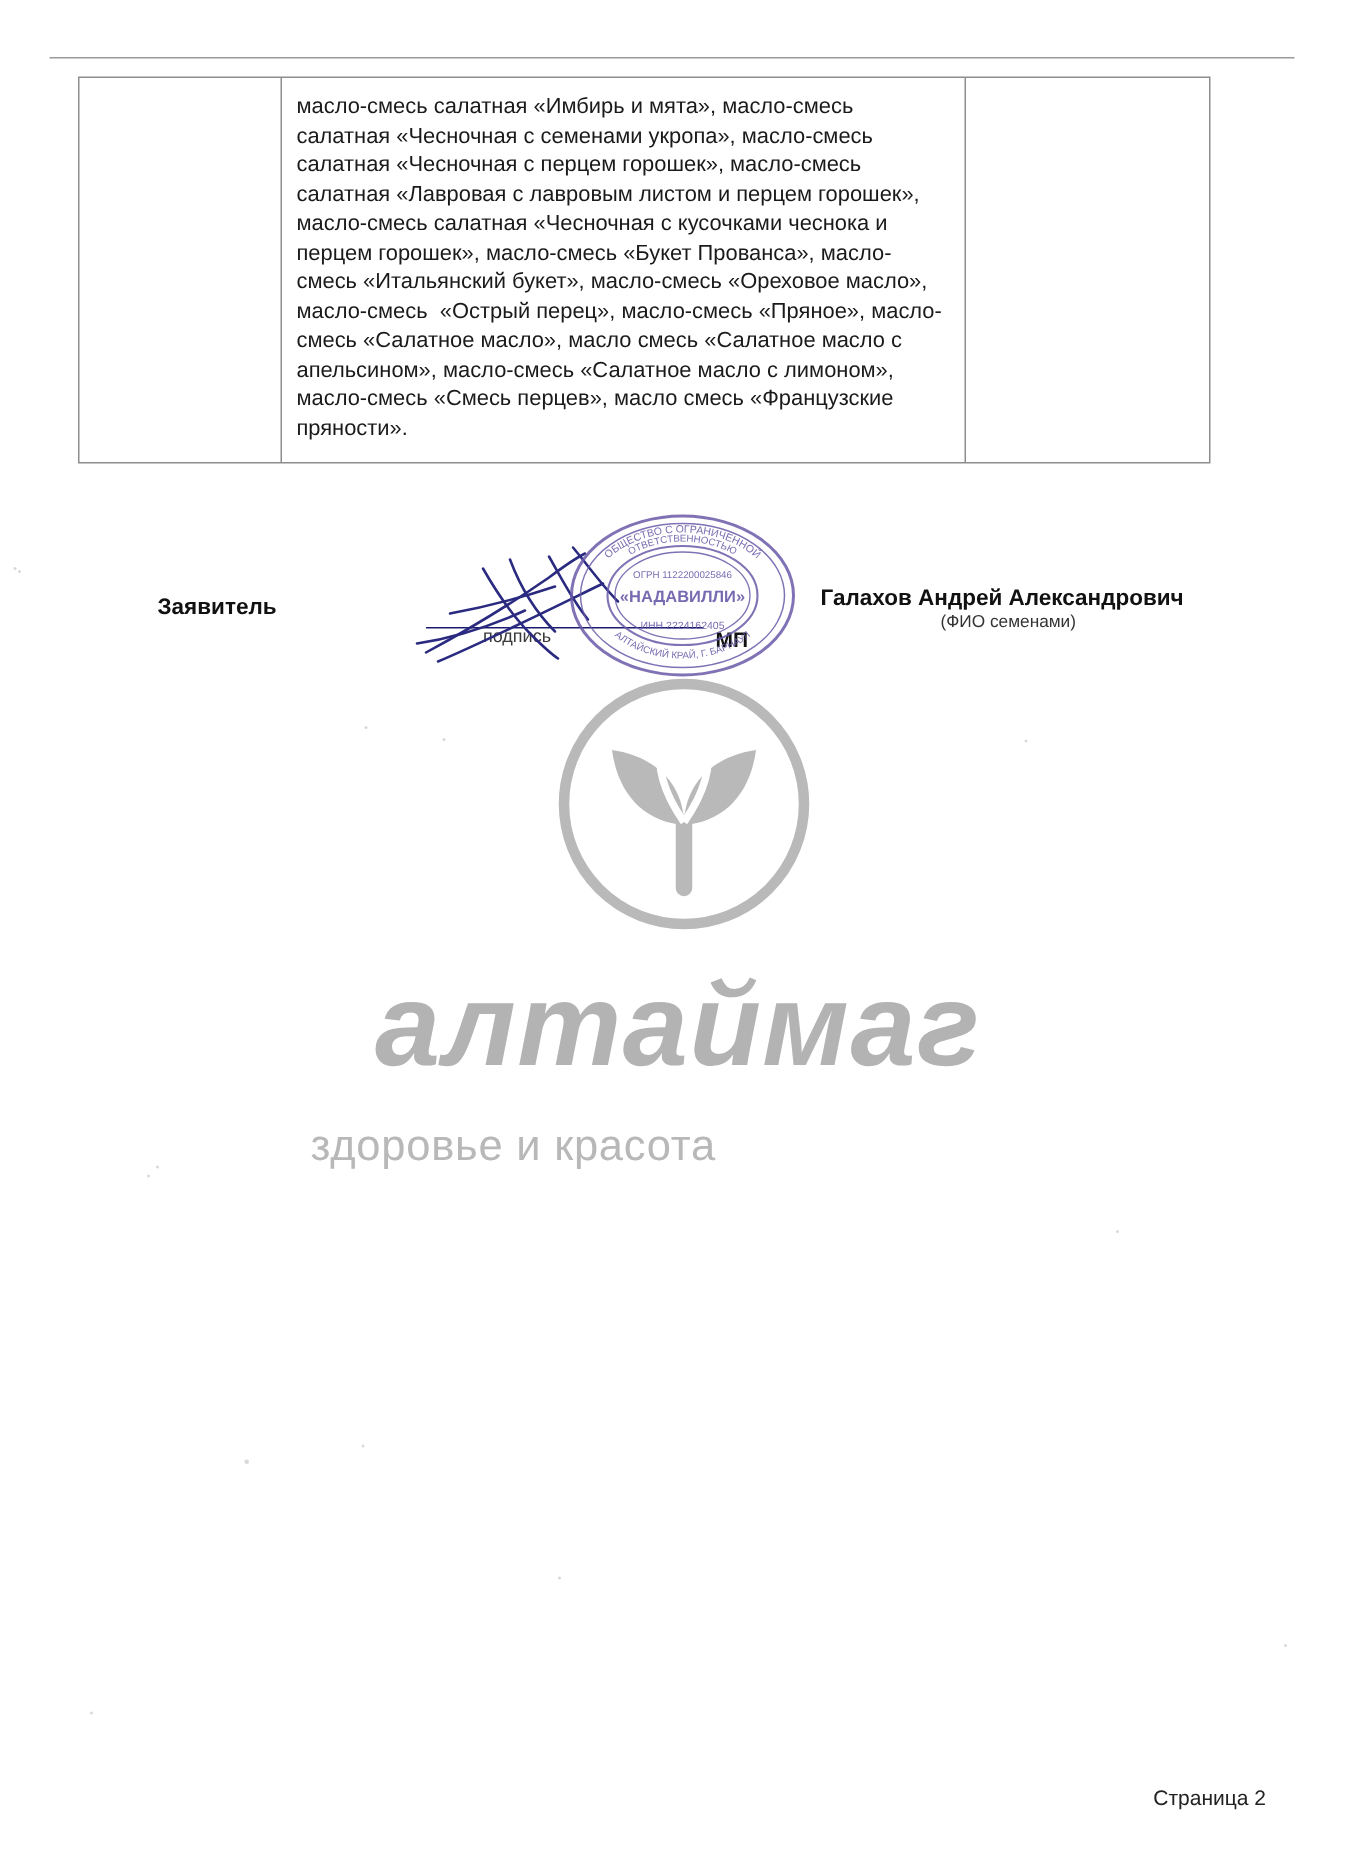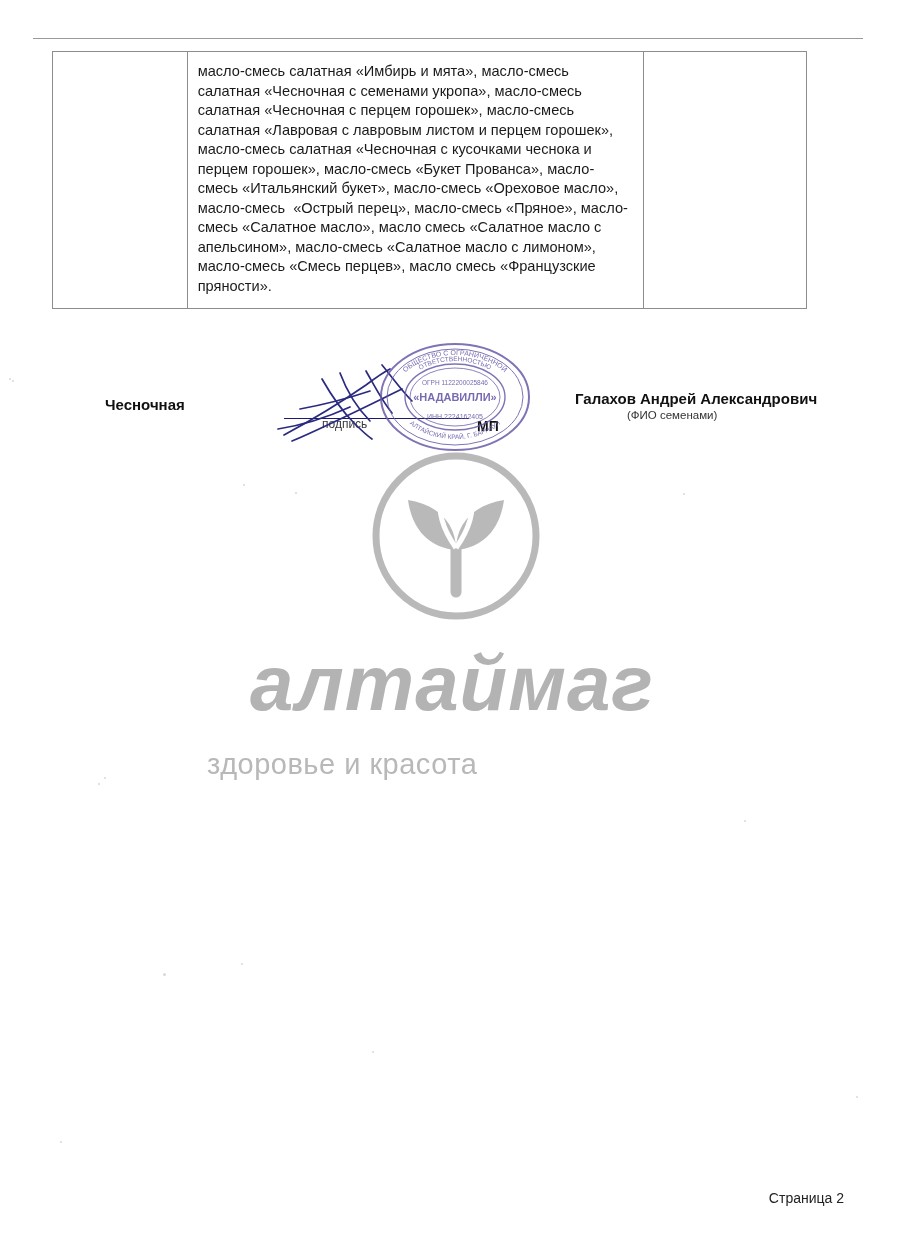--- a/index.html
+++ b/index.html
@@ -118,21 +118,20 @@
     margin-left: 42px;
   }
   .applicant-name {
     position: absolute;
     left: 547px;
     top: 390px;
     font-size: 15px;
     font-weight: bold;
     color: #111;
     white-space: nowrap;
-    margin-left: 28px;
   }
   .applicant-sub {
     position: absolute;
     left: 627px;
     top: 409px;
     font-size: 11.5px;
     color: #333;
     white-space: nowrap;
   }
 
@@ -230,21 +229,21 @@
   <div class="top-rule"></div>
 
   <div class="tbl">
     <div class="col-left"></div>
     <div class="col-mid">
       <div class="cell-text">масло-смесь салатная «Имбирь и мята», масло-смесь салатная «Чесночная с семенами укропа», масло-смесь салатная «Чесночная с перцем горошек», масло-смесь салатная «Лавровая с лавровым листом и перцем горошек», масло-смесь салатная «Чесночная с кусочками чеснока и перцем горошек», масло-смесь «Букет Прованса», масло-смесь «Итальянский букет», масло-смесь «Ореховое масло», масло-смесь  «Острый перец», масло-смесь «Пряное», масло-смесь «Салатное масло», масло смесь «Салатное масло с апельсином», масло-смесь «Салатное масло с лимоном», масло-смесь «Смесь перцев», масло смесь «Французские пряности».</div>
     </div>
     <div class="col-right"></div>
   </div>
 
-  <div class="sig-label">Чесночная</div>
+  <div class="sig-label">Заявитель</div>
 
   <div class="sig-line"></div>
   <div class="sig-caption">подпись</div>
   <div class="mp">МП</div>
 
   <div class="applicant-name">Галахов Андрей Александрович</div>
   <div class="applicant-sub">(ФИО семенами)</div>
 
   <svg class="sig-strokes" viewBox="0 0 230 90">
     <g fill="none" stroke="#2a2a80" stroke-width="1.7" stroke-linecap="round">

